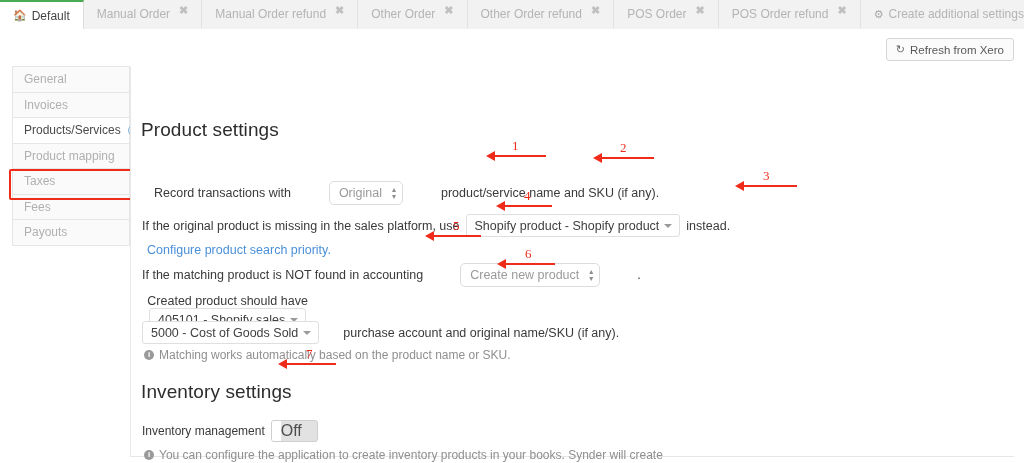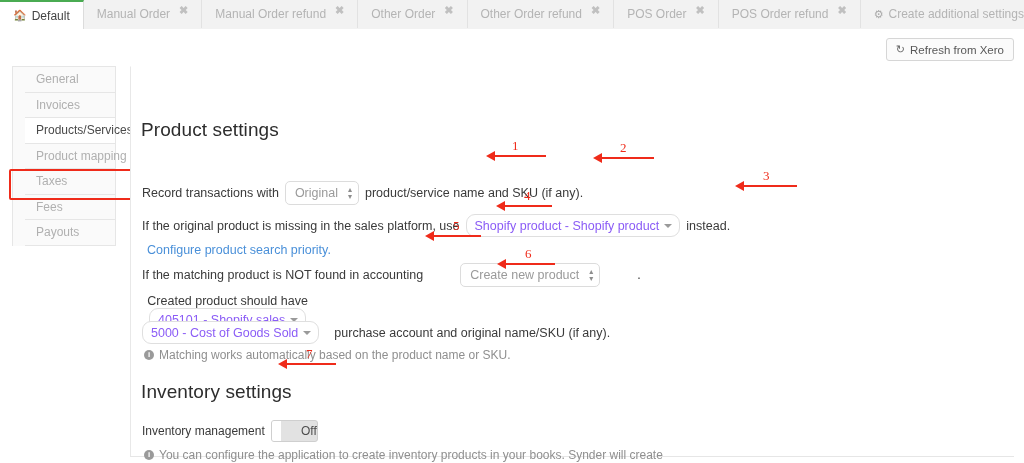--- a/index.html
+++ b/index.html
@@ -65,25 +65,24 @@
     background: #fbfbfb;
     border: 1px solid #d6d6d6;
     border-radius: 3px;
     padding: 4px 9px;
     cursor: pointer;
   }
   .btn-refresh .refresh-ic { font-size: 11px; color: #666; }
 
   
   .sidebar {
-    position: absolute; left: 12px; top: 37px; width: 104px;
+    position: absolute; left: 12px; top: 37px; width: 118px;
     background: #fafafa;
     border: 1px solid #e6e6e6;
     border-bottom: none;
-    padding-left: 12px;
   }
   .side-item {
     display: flex; align-items: center; gap: 7px;
     height: 25.5px;
     padding: 0 11px;
     font-size: 12px;
     color: #b0b0b0;
     border-bottom: 1px solid #e6e6e6;
     cursor: pointer;
     white-space: nowrap;
@@ -147,25 +146,25 @@
     font-size: 8px; line-height: 7px; color: #8d8d8d;
     display: flex; flex-direction: column; align-items: center;
   }
 
   
   .sel-box {
     position: relative;
     display: inline-flex; align-items: center;
     height: 23px;
     border: 1px solid #dfdfdf;
-    border-radius: 9px;
+    border-radius: 3px;
     background: #fff;
     padding: 0 20px 0 8px;
     font-size: 12.5px;
-    color: #8b5cf6;
+    color: #404040;
     cursor: pointer;
     white-space: nowrap;
     text-align: right;
   }
   .sel-box .caret {
     position: absolute; right: 7px; top: 50%; margin-top: -2px;
     width: 0; height: 0;
     border-left: 4px solid transparent;
     border-right: 4px solid transparent;
     border-top: 4px solid #9a9a9a;
@@ -190,21 +189,21 @@
     display: inline-flex; align-items: center;
     width: 47px; height: 22px;
     border: 1px solid #cfcfcf;
     border-radius: 3px;
     background: #e2e2e2;
     cursor: pointer;
     overflow: hidden;
   }
   .toggle .knob { width: 9px; height: 100%; background: #ffffff; }
   .toggle .tlabel {
-    flex: 1; text-align: right; font-size: 12px; color: #4d4d4d;
+    flex: 1; text-align: left; font-size: 16px; color: #4d4d4d;
   }
 
   
   .anno { position: absolute; pointer-events: none; }
   .anno .num {
     position: absolute;
     font-size: 13px; color: #ef2b1a;
     font-family: "Liberation Serif", serif;
     line-height: 1;
   }
@@ -303,21 +302,21 @@
         <span class="side-label">Payouts</span>
       </div>
     </div>
     <div class="side-highlight"></div>
 
     <div class="maincard">
       <div class="content">
 
         <h2 class="sect" style="position:absolute;left:0;top:52px;">Product settings</h2>
 
-        <div class="row" style="position:absolute;left:1px;top:114px;">
+        <div class="row" style="position:absolute;left:13px;top:114px;gap:32px;">
           <span>Record transactions with</span>
           <span class="sel-native" style="margin:0 6px;">
             <span>Original</span>
             <span class="updown">
                 <span>▴</span>
                 <span>▾</span>
               </span>
           </span>
           <span>product/service name and SKU (if any).</span>
         </div>
@@ -350,21 +349,21 @@
         <div class="row" style="position:absolute;left:1px;top:227px;flex-direction:column;">
           <span>Created product should have</span>
           <span class="sel-box" style="margin:0 7px;min-width:126px;">
             <span>405101 - Shopify sales</span>
             <span class="caret"></span>
           </span>
           <span>sales,</span>
         </div>
 
         <div class="row" style="position:absolute;left:1px;top:254px;">
-          <span class="sel-box" style="margin-right:15px;min-width:130px;">
+          <span class="sel-box" style="margin-right:24px;min-width:130px;">
             <span>5000 - Cost of Goods Sold</span>
             <span class="caret"></span>
           </span>
           <span>purchase account and original name/SKU (if any).</span>
         </div>
 
         <div class="note" style="position:absolute;left:3px;top:281px;">
           <span class="info-ic">i</span>
           <span>Matching works automatically based on the product name or SKU.</span>
         </div>

